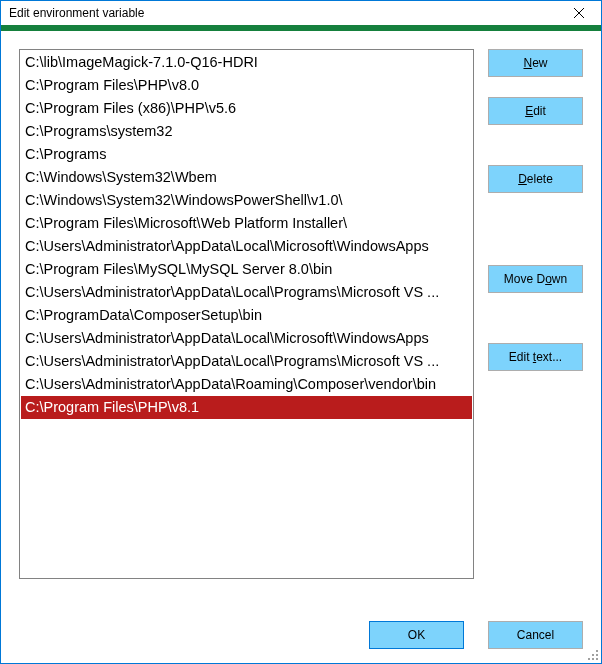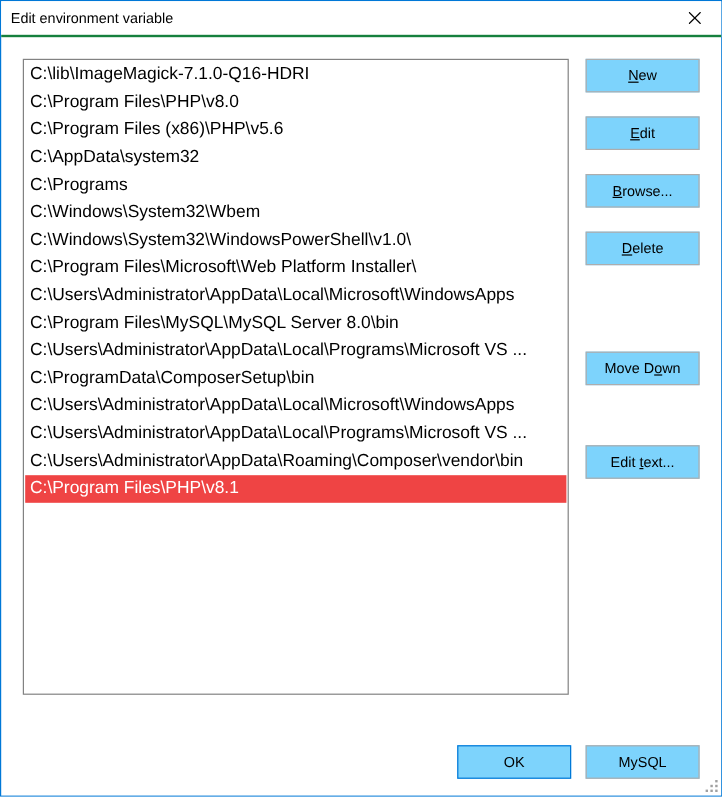--- a/index.html
+++ b/index.html
@@ -16,21 +16,21 @@
     width: 602px;
     height: 664px;
     border: 1px solid #0078d7;
     background: #fff;
     display: flex;
     flex-direction: column;
   }
   .titlebar {
     height: 30px;
     background: #fff;
-    border-bottom: 2px solid #15803d;
+    border-bottom: 6px solid #15803d;
     display: flex;
     align-items: center;
     padding-left: 8px;
   }
   .titlebar .title {
     flex: 1;
     font-size: 12px;
     color: #000;
   }
   .titlebar .close {
@@ -71,21 +71,21 @@
     line-height: 23px;
     height: 23px;
     padding: 0 4px;
     color: #000;
     white-space: nowrap;
     overflow: hidden;
     text-overflow: ellipsis;
     cursor: default;
   }
   .list-item.selected {
-    background: #ef4444;
+    background: #b91c1c;
     color: #fff;
   }
   .side-buttons {
     width: 95px;
     display: flex;
     flex-direction: column;
   }
   .btn {
     height: 28px;
     border: 1px solid #adadad;
@@ -99,21 +99,21 @@
     justify-content: center;
     padding: 0 6px;
   }
   .btn .underline { text-decoration: underline; }
   .gap-sm { height: 20px; }
   .gap-md { height: 52px; }
   .gap-lg { height: 50px; }
   .bottom-row {
     display: flex;
     justify-content: flex-end;
-    gap: 12px;
+    gap: 24px;
     margin-top: 40px;
   }
   .bottom-row .btn {
     width: 95px;
   }
   .btn.default {
     border: 1px solid #0078d7;
   }
   .resize-grip {
     position: absolute;
@@ -145,21 +145,21 @@
         </svg>
     </div>
   </div>
   <div class="client">
     <div class="main-row">
       <div class="listbox">
         <div class="listbox-inner" id="list-inner">
             <div class="list-item">C:\lib\ImageMagick-7.1.0-Q16-HDRI</div>
             <div class="list-item">C:\Program Files\PHP\v8.0</div>
             <div class="list-item">C:\Program Files (x86)\PHP\v5.6</div>
-            <div class="list-item">C:\AppData\system32</div>
+            <div class="list-item">C:\Programs\system32</div>
             <div class="list-item">C:\Programs</div>
             <div class="list-item">C:\Windows\System32\Wbem</div>
             <div class="list-item">C:\Windows\System32\WindowsPowerShell\v1.0\</div>
             <div class="list-item">C:\Program Files\Microsoft\Web Platform Installer\</div>
             <div class="list-item">C:\Users\Administrator\AppData\Local\Microsoft\WindowsApps</div>
             <div class="list-item">C:\Program Files\MySQL\MySQL Server 8.0\bin</div>
             <div class="list-item">C:\Users\Administrator\AppData\Local\Programs\Microsoft VS ...</div>
             <div class="list-item">C:\ProgramData\ComposerSetup\bin</div>
             <div class="list-item">C:\Users\Administrator\AppData\Local\Microsoft\WindowsApps</div>
             <div class="list-item">C:\Users\Administrator\AppData\Local\Programs\Microsoft VS ...</div>
@@ -169,41 +169,38 @@
       </div>
       <div class="side-buttons">
         <button class="btn">
           <span><span></span><span class="underline">N</span><span>ew</span></span>
         </button>
         <div class="gap-sm"></div>
         <button class="btn">
           <span><span></span><span class="underline">E</span><span>dit</span></span>
         </button>
         <div class="gap-sm"></div>
-        <button class="btn">
-          <span><span></span><span class="underline">B</span><span>rowse...</span></span>
-        </button>
         <div class="gap-sm"></div>
         <button class="btn">
           <span><span></span><span class="underline">D</span><span>elete</span></span>
         </button>
         <div class="gap-md"></div>
         <div class="gap-sm"></div>
         <button class="btn">
           <span><span>Move D</span><span class="underline">o</span><span>wn</span></span>
         </button>
         <div class="gap-lg"></div>
         <button class="btn">
           <span><span>Edit </span><span class="underline">t</span><span>ext...</span></span>
         </button>
       </div>
     </div>
     <div class="bottom-row">
       <button class="btn default">OK</button>
-      <button class="btn">MySQL</button>
+      <button class="btn">Cancel</button>
     </div>
   </div>
   <div class="resize-grip">
     <span class="g1"></span>
       <span class="g2"></span>
       <span class="g3"></span>
     <span class="g4"></span>
       <span class="g5"></span>
       <span class="g6"></span>
   </div>

